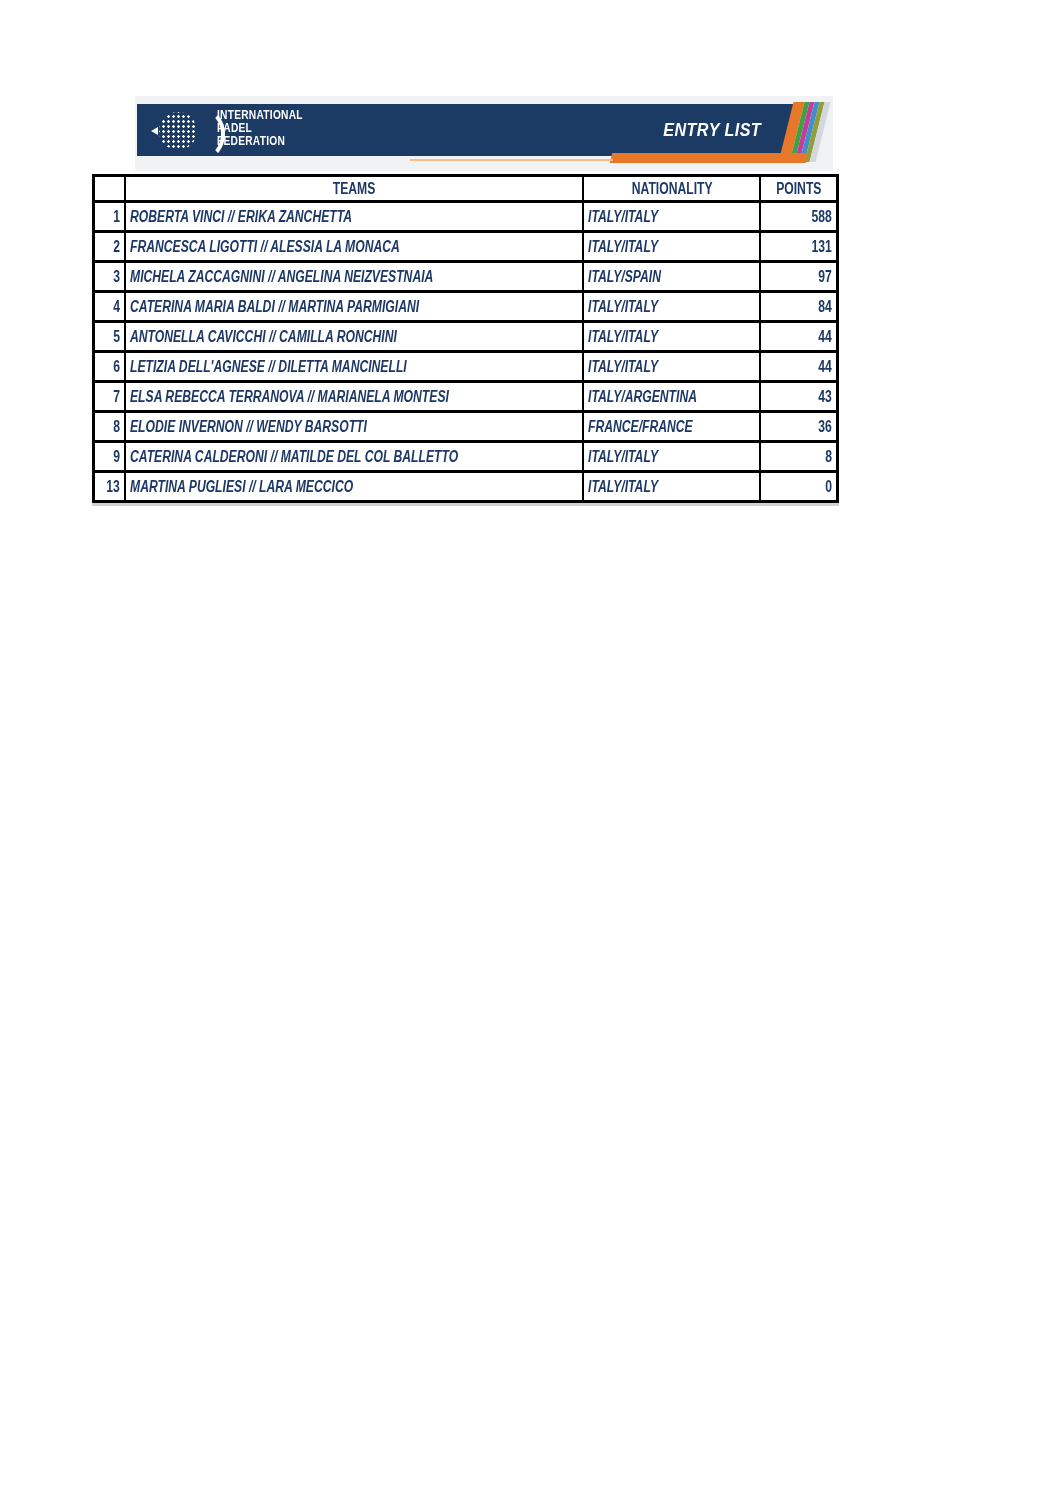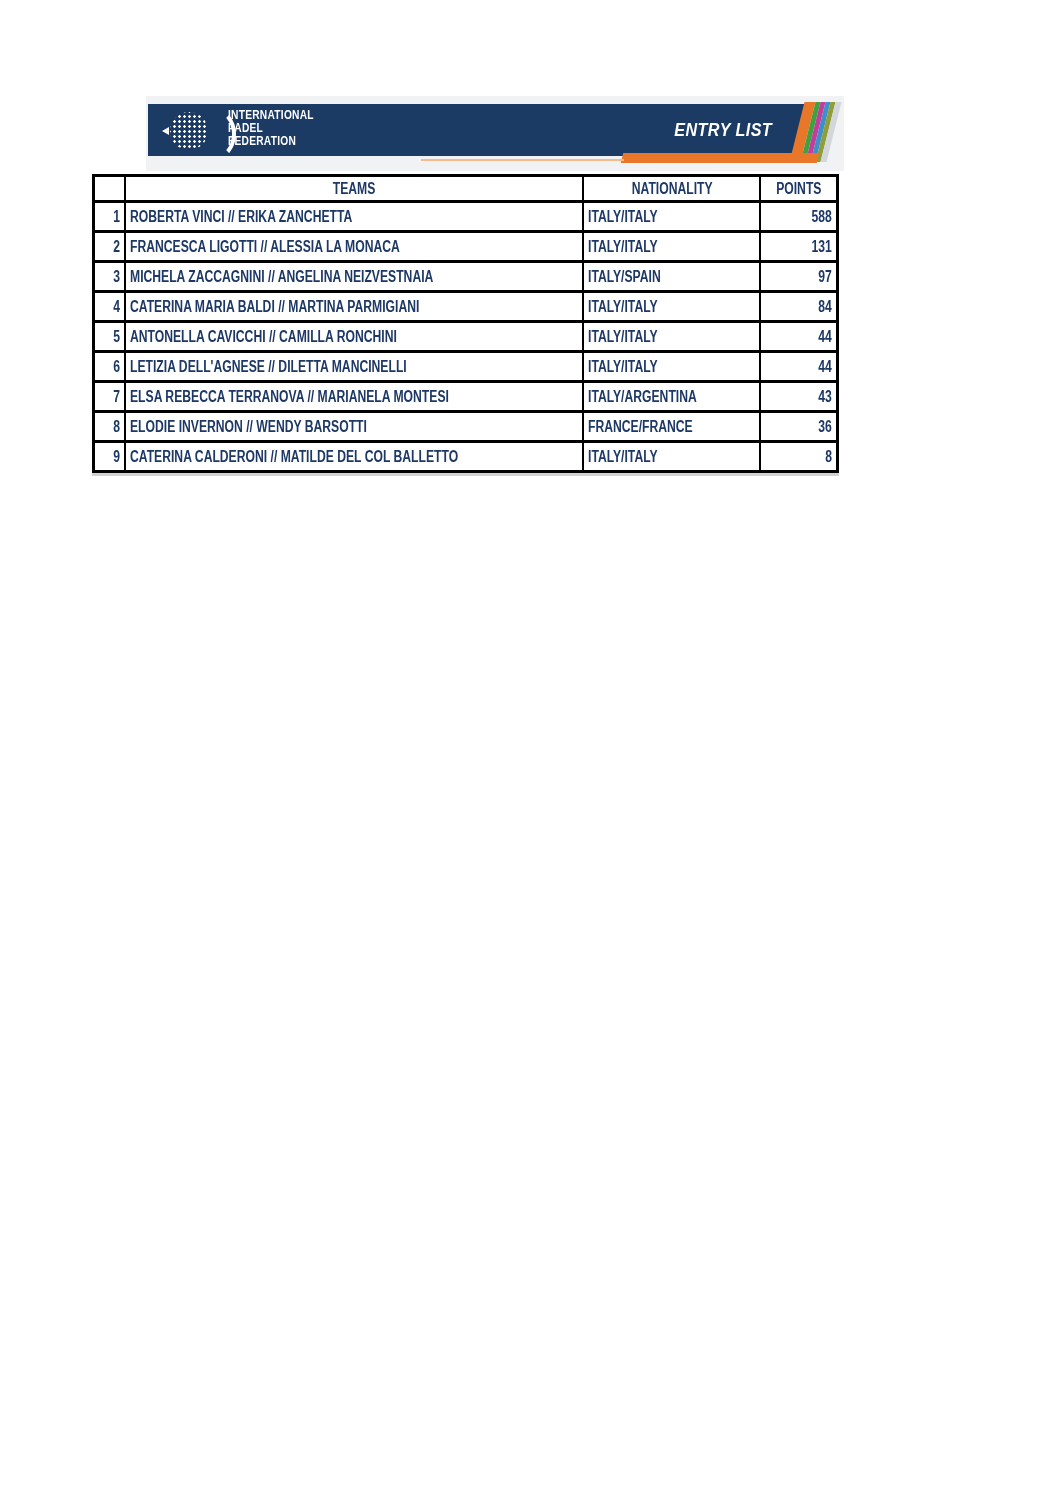--- a/index.html
+++ b/index.html
@@ -3,21 +3,21 @@
 <meta charset="utf-8">
 <style>
   html,body{margin:0;padding:0;}
   body{
     width:1058px;height:1497px;background:#ffffff;position:relative;
     font-family:"Liberation Sans",sans-serif;
     -webkit-font-smoothing:antialiased;
   }
   
   .banner-wrap{
-    position:absolute;left:146px;top:96px;width:698px;height:75px;
+    position:absolute;left:135px;top:96px;width:698px;height:75px;
     background:#f1f2f4;
   }
   .navy-bar{
     position:absolute;left:2px;top:8px;width:662px;height:52px;
     clip-path:polygon(0 0,100% 0,calc(100% - 14px) 100%,0 100%);
   }
   .logo{position:absolute;left:14px;top:4px;width:70px;height:44px;}
   .logo-dots{
     position:absolute;left:8px;top:4px;width:38px;height:38px;border-radius:50%;
     background-image:radial-gradient(circle,#ffffff 1.1px,rgba(255,255,255,0) 1.5px);
@@ -66,21 +66,21 @@
     color:#1d3865;font-weight:bold;font-size:16px;
     padding:0 4px;overflow:hidden;white-space:nowrap;
   }
   .entry-table th{height:23px;text-align:center;}
   .entry-table td{height:27px;}
   .col-rank{width:31px;}
   .col-team{width:458px;}
   .col-nat{width:177px;}
   .col-pts{width:77px;}
   .ta-r{text-align:right;}
-  .ta-l{text-align:left;}
+  .ta-l{text-align:left;font-style:italic;}
   .cnd{display:inline-block;transform:scaleX(0.76);white-space:nowrap;}
   .o-l{transform-origin:0 50%;}
   .o-r{transform-origin:100% 50%;}
   .o-c{transform-origin:50% 50%;}
   .cnd-title{display:inline-block;transform:scaleX(0.85);transform-origin:100% 50%;}
   .cnd-org{display:inline-block;transform:scaleX(0.85);transform-origin:0 50%;}
 </style>
 </head>
 <body>
 
@@ -177,14 +177,20 @@
       <td class="ta-l"><span class="cnd o-l">ELODIE INVERNON // WENDY BARSOTTI</span></td>
       <td class="ta-l"><span class="cnd o-l">FRANCE/FRANCE</span></td>
       <td class="ta-r"><span class="cnd o-r">36</span></td>
     </tr>
     <tr>
       <td class="ta-r"><span class="cnd o-r">9</span></td>
       <td class="ta-l"><span class="cnd o-l">CATERINA CALDERONI // MATILDE DEL COL BALLETTO</span></td>
       <td class="ta-l"><span class="cnd o-l">ITALY/ITALY</span></td>
       <td class="ta-r"><span class="cnd o-r">8</span></td>
     </tr>
+    <tr>
+      <td class="ta-r"><span class="cnd o-r">13</span></td>
+      <td class="ta-l"><span class="cnd o-l">MARTINA PUGLIESI // LARA MECCICO</span></td>
+      <td class="ta-l"><span class="cnd o-l">ITALY/ITALY</span></td>
+      <td class="ta-r"><span class="cnd o-r">0</span></td>
+    </tr>
   </tbody>
 </table>
 
 </body></html>

